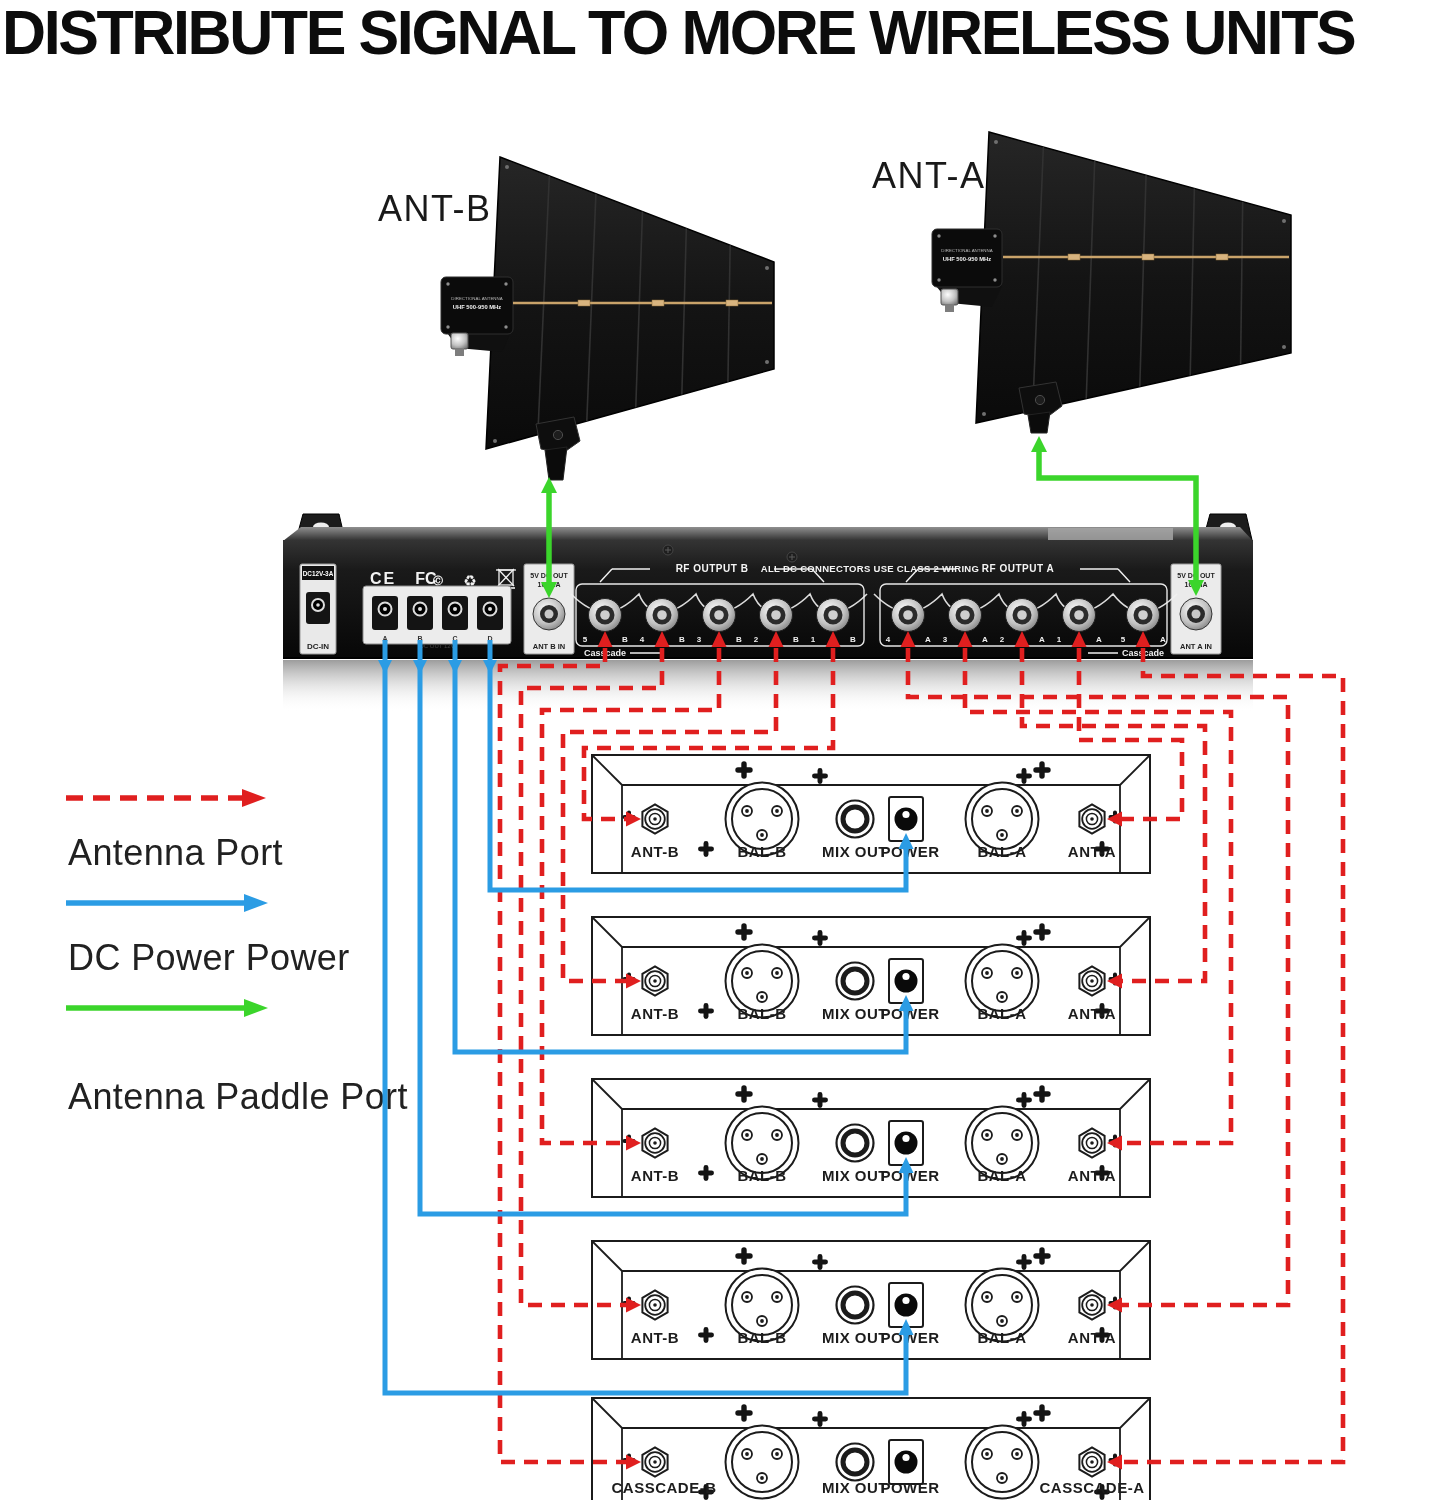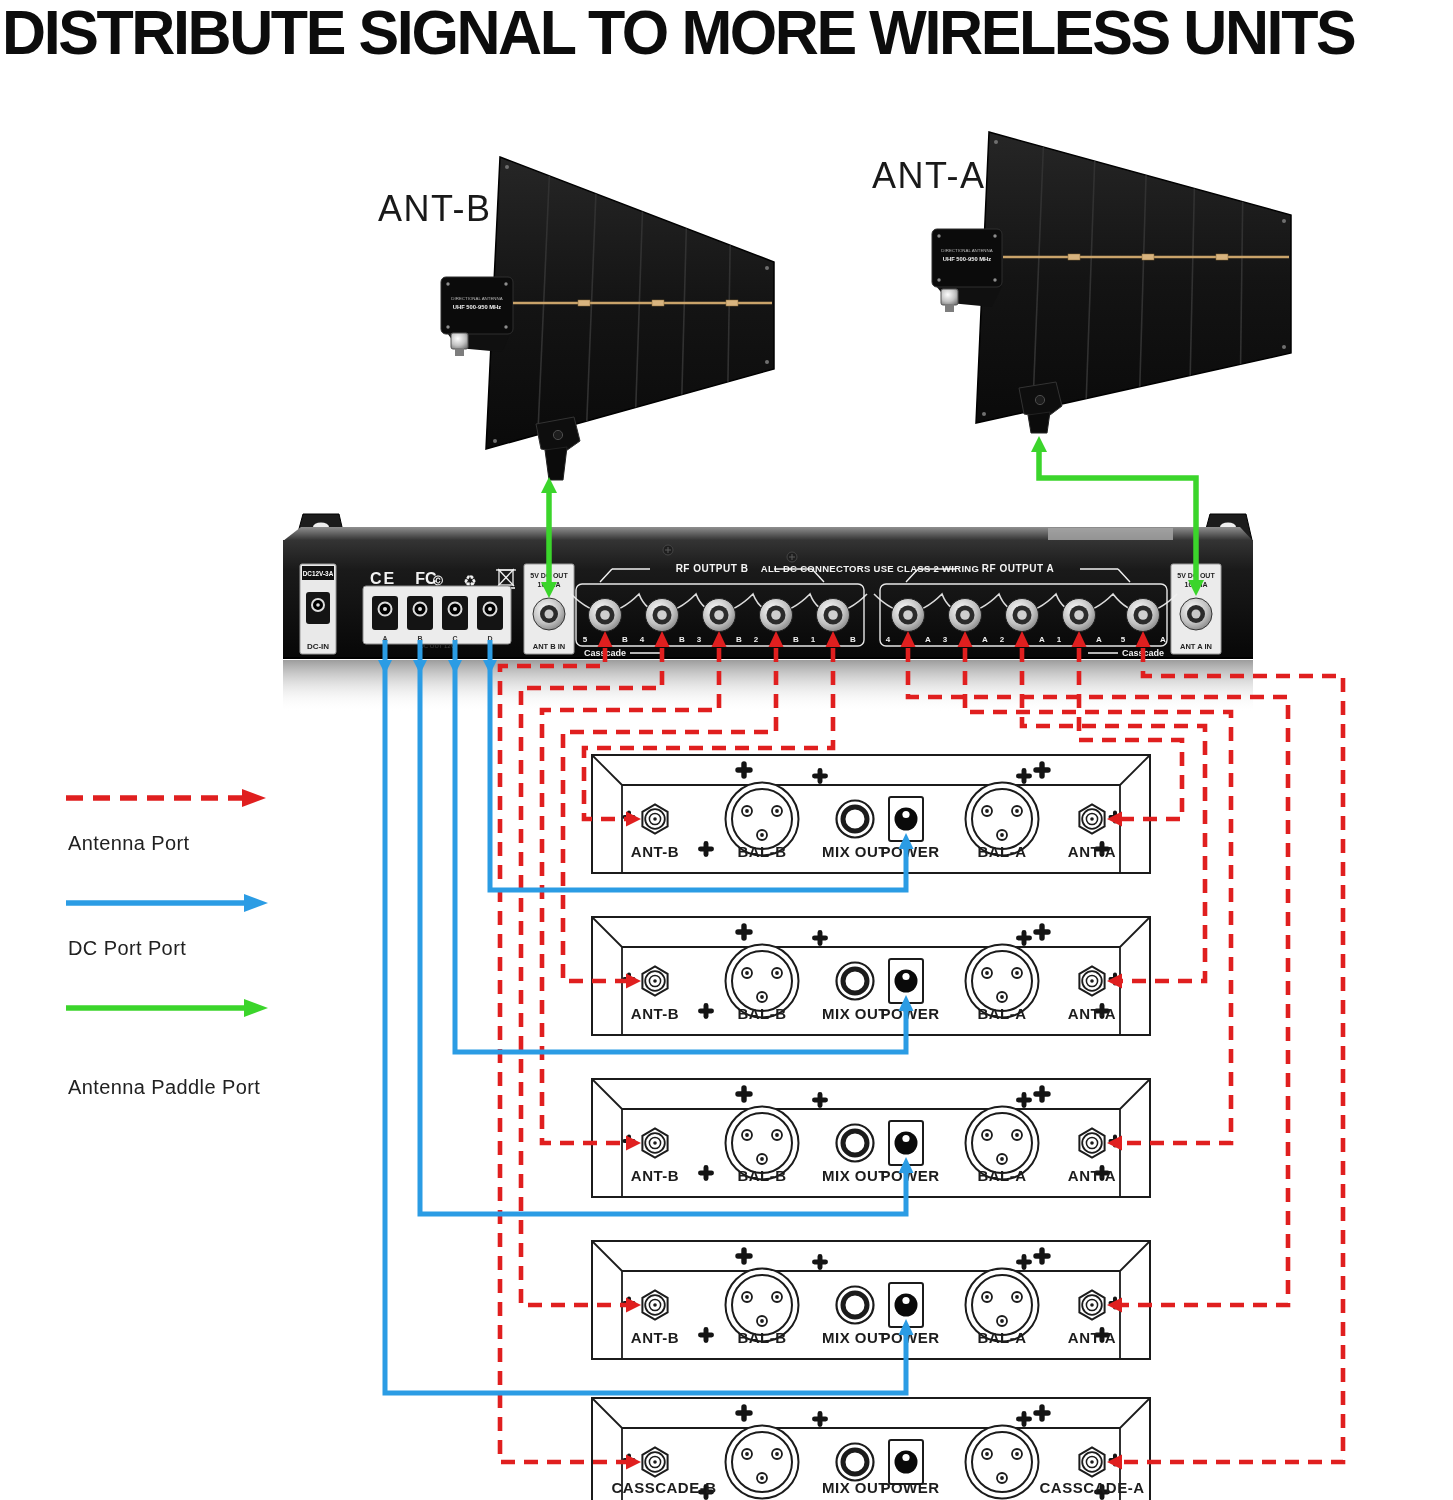--- a/index.html
+++ b/index.html
@@ -4,21 +4,21 @@
 <style>
   html,body{margin:0;padding:0;background:#fff;}
   body{width:1453px;height:1500px;position:relative;overflow:hidden;
        font-family:"Liberation Sans",sans-serif;}
   .title{position:absolute;left:2px;top:-4px;width:1453px;white-space:nowrap;
          font-size:61px;font-weight:800;letter-spacing:-2.4px;color:#0c0c0c;
          transform:scaleY(1.04);transform-origin:top left;}
   .ant-label{position:absolute;font-size:36px;color:#191919;letter-spacing:1.5px;}
   #ant-b-label{left:378px;top:188px;}
   #ant-a-label{left:872px;top:155px;}
-  .legend-label{position:absolute;font-size:20px;color:#212121;letter-spacing:.4px;}
+  .legend-label{position:absolute;font-size:36px;color:#212121;letter-spacing:.4px;}
   .legend-arrow{position:absolute;}
   #scene{position:absolute;left:0;top:0;}
   svg text{font-family:"Liberation Sans",sans-serif;}
 </style>
 </head>
 <body>
 
 <div class="title">DISTRIBUTE SIGNAL TO MORE WIRELESS UNITS</div>
 
 <div class="ant-label" id="ant-b-label">ANT-B</div>
@@ -27,21 +27,21 @@
 <svg class="legend-arrow" style="left:64px;top:789px" width="205" height="18">
   <line x1="2" y1="9" x2="178" y2="9" stroke="#e01f1f" stroke-width="5.5" stroke-dasharray="17 10"></line>
   <polygon points="178,0 202,9 178,18" fill="#e01f1f"></polygon>
 </svg>
 <div class="legend-label" style="left:68px;top:832px">Antenna Port</div>
 
 <svg class="legend-arrow" style="left:64px;top:894px" width="205" height="18">
   <line x1="2" y1="9" x2="180" y2="9" stroke="#2b9ce4" stroke-width="5.5"></line>
   <polygon points="180,0 204,9 180,18" fill="#2b9ce4"></polygon>
 </svg>
-<div class="legend-label" style="left:68px;top:937px">DC Port Port</div>
+<div class="legend-label" style="left:68px;top:937px">DC Power Power</div>
 
 <svg class="legend-arrow" style="left:64px;top:999px" width="205" height="18">
   <line x1="2" y1="9" x2="180" y2="9" stroke="#3bd52b" stroke-width="5.5"></line>
   <polygon points="180,0 204,9 180,18" fill="#3bd52b"></polygon>
 </svg>
 <div class="legend-label" style="left:68px;top:1076px">Antenna Paddle Port</div>
 
 <svg id="scene" width="1453" height="1500" viewBox="0 0 1453 1500">
   <defs>
     <linearGradient id="rackBody" x1="0" y1="0" x2="0" y2="1">

